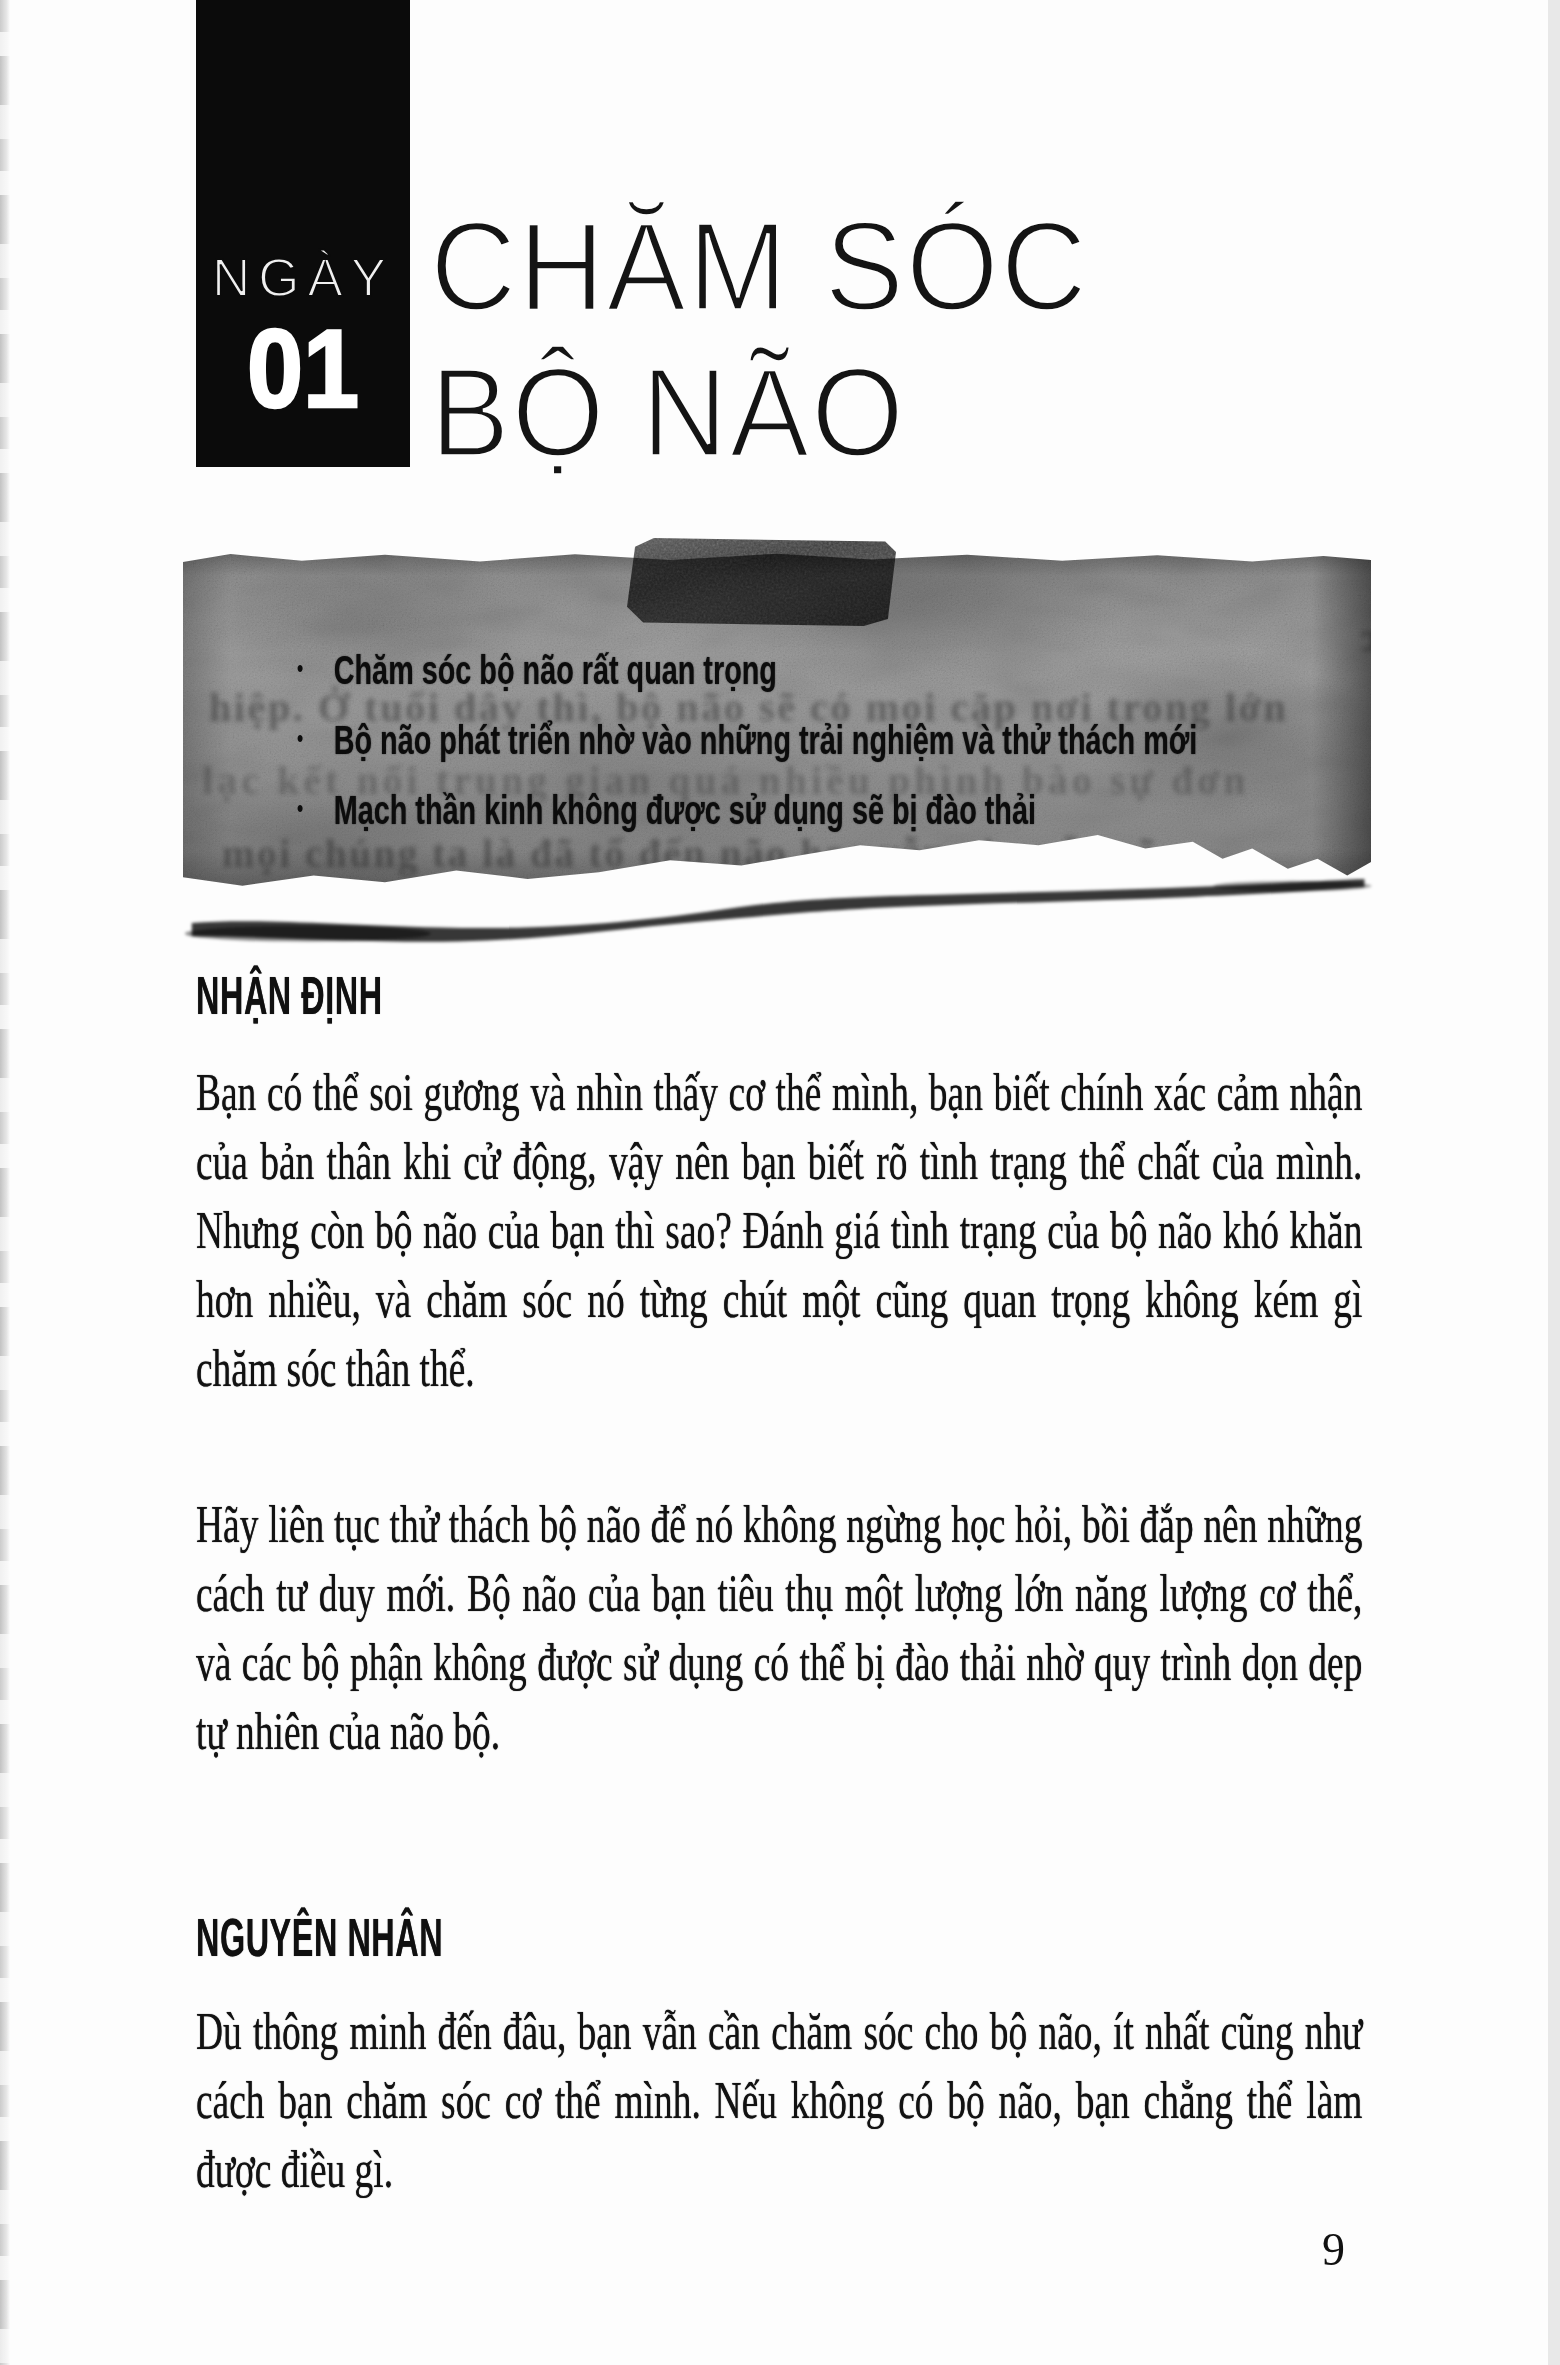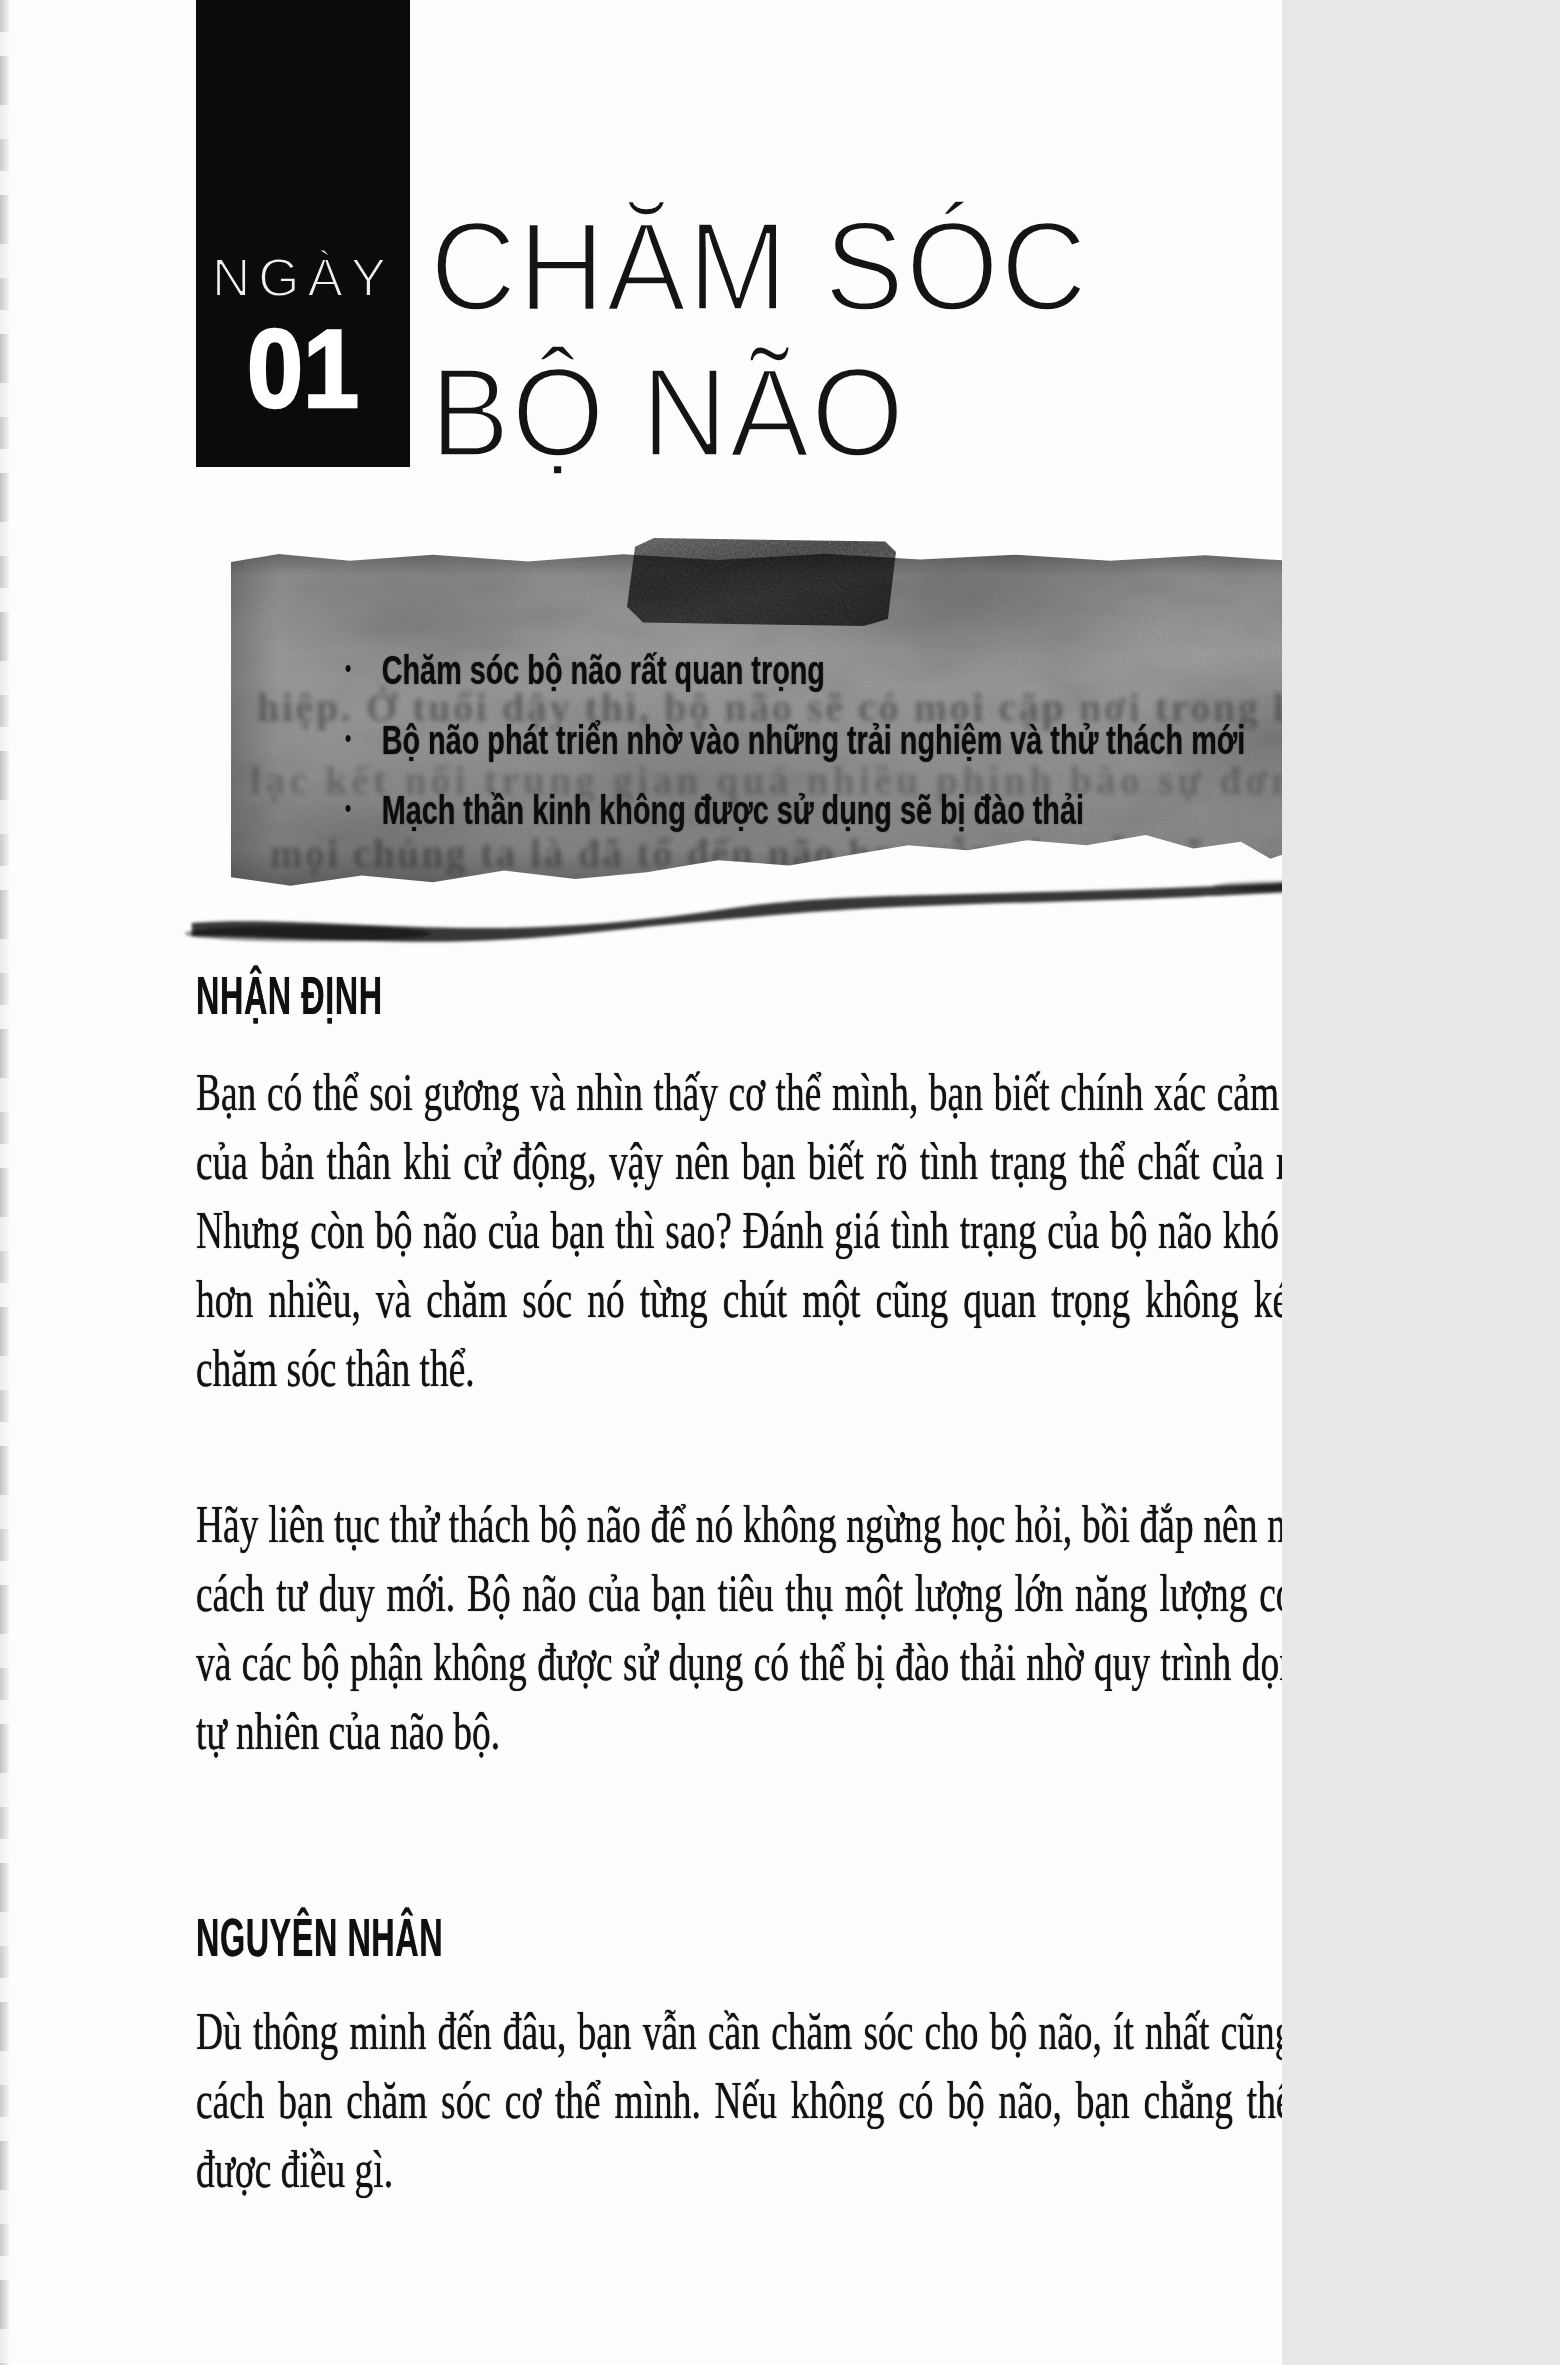--- a/index.html
+++ b/index.html
@@ -1,17 +1,17 @@
 <!DOCTYPE html>
 <html style="font-size:14px"><head>
 <meta charset="utf-8">
 <style>
   html,body{margin:0;padding:0;background:#e8e8e8;}
   .page{
-    position:relative;width:1282px;height:2366px;background:#fdfdfd;
+    position:relative;width:1548px;height:2366px;background:#fdfdfd;
     overflow:hidden;font-family:"Liberation Serif","DejaVu Serif",serif;
   }
   
   .scan-edge{
     position:absolute;left:0;top:0;width:9.7px;height:100%;
     background:
       linear-gradient(90deg, rgba(255,255,255,0) 0px, rgba(253,253,253,.55) 65%, #fdfdfd 100%),
       repeating-linear-gradient(180deg,#c3c3c3 0 32px,#efefef 32px 56px,#b9b9b9 56px 105px,#e9e9e9 105px 139px);
     opacity:.85;
   }
@@ -46,21 +46,20 @@
       radial-gradient(264px 132px at 38% 70%, rgba(70,70,70,.16), rgba(0,0,0,0) 70%),
       radial-gradient(211px 114px at 88% 55%, rgba(40,40,40,.22), rgba(0,0,0,0) 70%),
       radial-gradient(246px 105px at 12% 88%, rgba(50,50,50,.2), rgba(0,0,0,0) 70%),
       linear-gradient(180deg,#8e8e8e 0%,#a3a3a3 30%,#9b9b9b 55%,#919191 78%,#8c8c8c 100%);
     clip-path:polygon(
       0% 3%, 4% 0.6%, 10% 2.6%, 17% 0.8%, 25% 2.8%, 33% 0.7%, 41% 2.4%, 50% 0.5%,
       58% 2.2%, 66% 0.8%, 74% 2.6%, 82% 1%, 90% 2.8%, 96% 1.2%, 100% 2.4%,
       100% 92%, 98% 96%, 95.5% 91%, 93% 94%, 90% 88%, 87.5% 91%, 85% 86%,
       81% 88%, 77% 84%, 72% 87%, 67% 85.5%, 62% 88.5%, 57% 87%, 52% 90%,
       47% 93%, 41% 91.5%, 35% 95%, 29% 97%, 23% 94.5%, 17% 98%, 11% 96%, 5% 99%, 0% 96.5%);
-    margin-left:48px;
   }
   .clipping .noise{position:absolute;left:0;top:0;width:100%;height:100%;mix-blend-mode:multiply;opacity:.5;}
   .ghost{
     position:absolute;font-weight:700;color:#1b1b1b;filter:blur(2.6px);
     white-space:nowrap;transform-origin:left top;
   }
   .g0{left:14px;top:62px;font-size:40px;opacity:.52;letter-spacing:3.5px;transform:scaleX(-1);right:14px;left:auto;transform-origin:right top;}
   .g1{left:26px;top:132px;font-size:40px;opacity:.42;letter-spacing:2.6px;}
   .g2{left:19.3px;top:206px;font-size:39px;opacity:.30;letter-spacing:4.4px;}
   .g3{left:39px;top:279px;font-size:39px;opacity:.44;letter-spacing:2.6px;}

